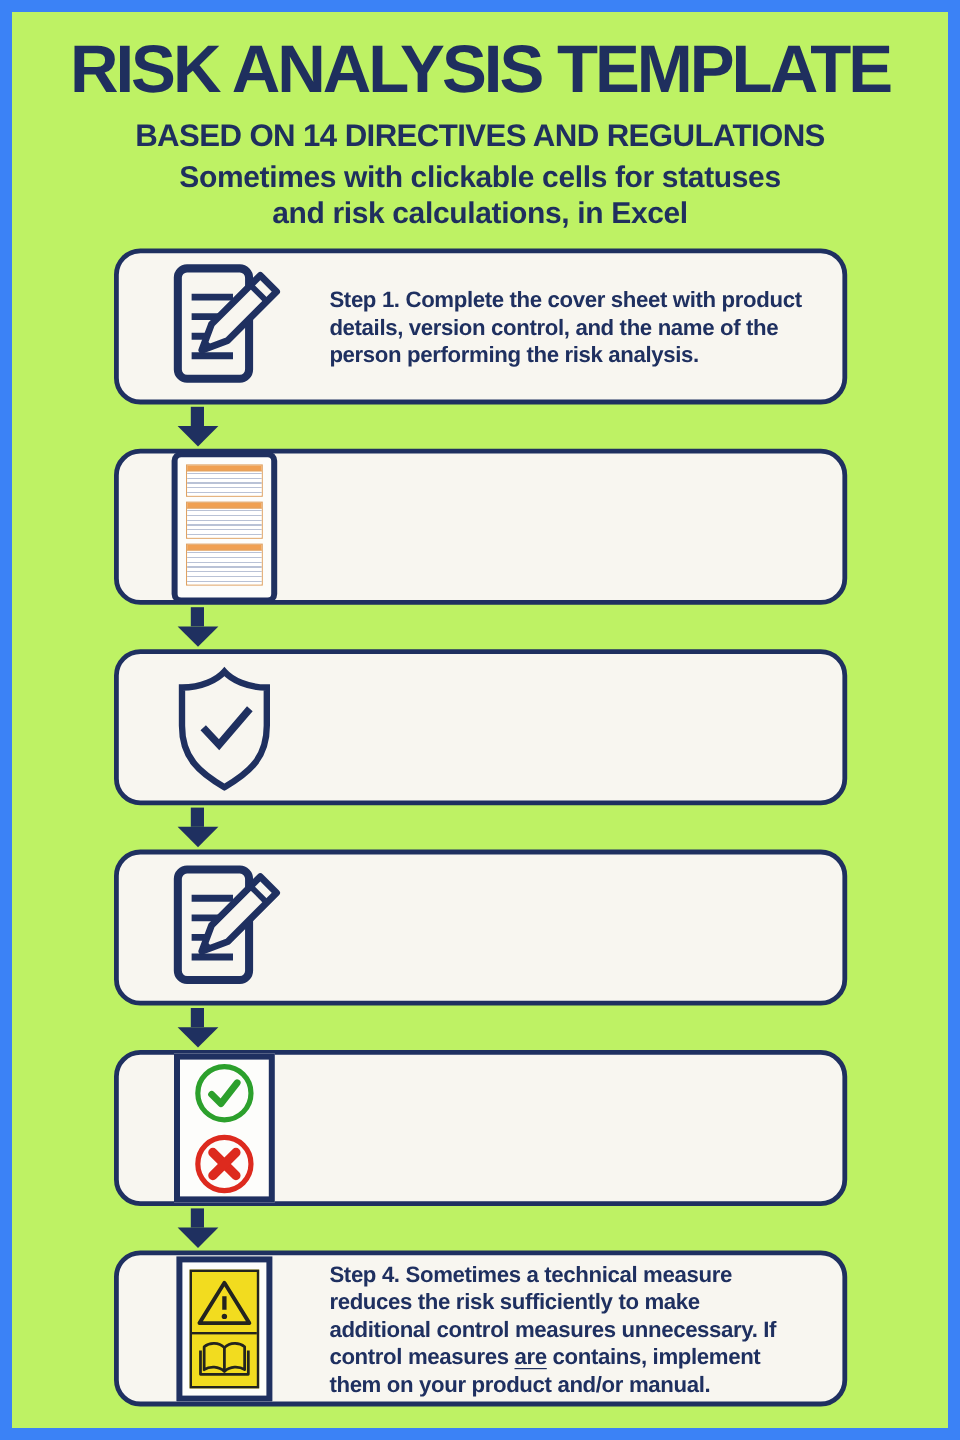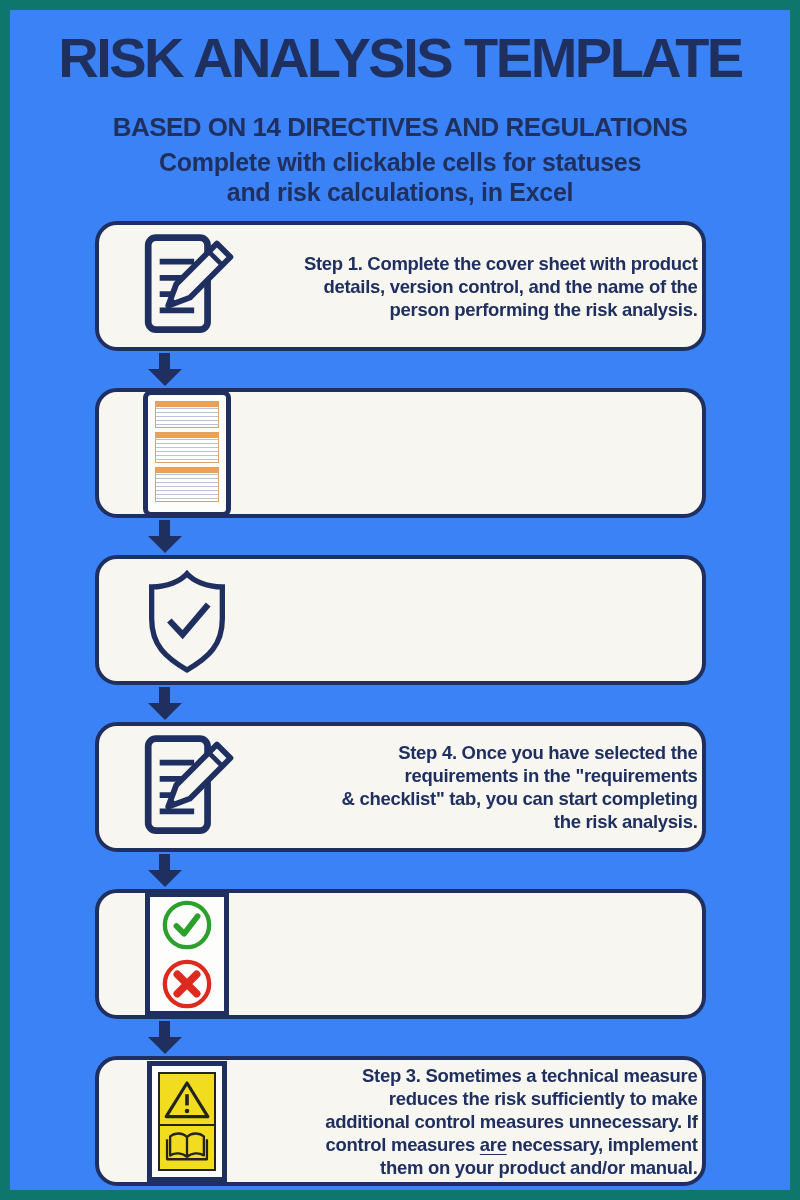--- a/index.html
+++ b/index.html
@@ -1,48 +1,48 @@
 <!DOCTYPE html>
 <html><head>
 <meta charset="utf-8">
 <style>
   * { margin: 0; padding: 0; box-sizing: border-box; }
   html, body { width: 800px; }
   body { font-family: "Liberation Sans", sans-serif; }
 
   .page {
     width: 800px; height: 1200px;
-    background: #3b82f6;
-    border: 10px solid #0f766e;
+    background: #bef264;
+    border: 10px solid #3b82f6;
     overflow: hidden;
   }
 
   .header { text-align: center; margin-top: 18px; color: #1F2F5E; }
   .title {
     font-size: 56px; font-weight: bold; letter-spacing: -2.5px;
     line-height: 60px; color: #1F2F5E;
   }
   .subtitle {
     font-size: 26px; font-weight: bold; letter-spacing: -0.5px;
-    margin-top: 24px; color: #1F2F5E;
+    margin-top: 10px; color: #1F2F5E;
   }
   .tagline {
     font-size: 25px; font-weight: bold; letter-spacing: -0.3px;
     margin-top: 4px; line-height: 30px; white-space: pre-line; color: #1F2F5E;
   }
 
   .steps { margin-top: 14px; }
 
   .step-box {
     width: 611px; height: 130px;
     margin: 0 auto;
     border: 4px solid #1F3060;
     border-radius: 22px;
     background: #F8F6F0;
-    display: flex; align-items: center; text-align: right;
+    display: flex; align-items: center;
   }
   .icon-cell {
     width: 176px; flex: none;
     display: flex; justify-content: center; align-items: center;
   }
   .text-cell {
     flex: 1;
     font-size: 18.5px; font-weight: bold; letter-spacing: -0.3px;
     line-height: 23px; color: #1F3060;
     white-space: pre-line;
@@ -106,21 +106,21 @@
   .warn-bottom { flex: 1; display: flex; align-items: center; justify-content: center; width: 100%; }
 </style>
 </head>
 <body>
 
 <div class="page">
 
   <div class="header">
     <div class="title">RISK ANALYSIS TEMPLATE</div>
     <div class="subtitle">BASED ON 14 DIRECTIVES AND REGULATIONS</div>
-    <div class="tagline">Complete with clickable cells for statuses
+    <div class="tagline">Sometimes with clickable cells for statuses
 and risk calculations, in Excel</div>
   </div>
 
   <div class="steps">
 
     <div class="step-box">
       <div class="icon-cell">
         <svg width="115" height="113" viewBox="0 0 120 118">
           <rect x="20" y="8" width="62" height="96" rx="8" fill="none" stroke="#1F3060" stroke-width="7"></rect>
           <g stroke="#1F3060" stroke-width="6">
@@ -200,24 +200,20 @@
             <line x1="32" y1="67" x2="68" y2="67"></line>
             <line x1="32" y1="84" x2="68" y2="84"></line>
           </g>
           <g transform="translate(96,24) rotate(45)">
             <path d="M-10,-4 L10,-4 L10,56 L0,78 L-10,56 Z" fill="#F8F6F0" stroke="#1F3060" stroke-width="6" stroke-linejoin="round"></path>
             <line x1="-10" y1="8" x2="10" y2="8" stroke="#1F3060" stroke-width="5"></line>
             <path d="M-4,69 L0,78 L4,69 Z" fill="#1F3060"></path>
           </g>
         </svg>
       </div>
-      <div class="text-cell">Step 4. Once you have selected the
-requirements in the "requirements
-&amp; checklist" tab, you can start completing
-the risk analysis.</div>
     </div>
 
     <div class="arrow-wrap">
       <div class="arrow">
         <div class="stem"></div>
           <div class="head"></div>
       </div>
     </div>
 
     <div class="step-box">
@@ -257,21 +253,21 @@
             <div class="warn-bottom">
               <svg width="46" height="34" viewBox="0 0 60 44">
                 <path d="M8,8 C14,3 24,3 30,9 C36,3 46,3 52,8 L52,33 C46,29 36,29 30,35 C24,29 14,29 8,33 Z" fill="none" stroke="#23241F" stroke-width="3" stroke-linejoin="round"></path>
                 <line x1="30" y1="9" x2="30" y2="35" stroke="#23241F" stroke-width="3"></line>
                 <path d="M4,12 L4,38 L56,38 L56,12" fill="none" stroke="#23241F" stroke-width="3" stroke-linejoin="round"></path>
               </svg>
             </div>
           </div>
         </div>
       </div>
-      <div class="text-cell"><span>Step 3. Sometimes a technical measure
+      <div class="text-cell"><span>Step 4. Sometimes a technical measure
 reduces the risk sufficiently to make
 additional control measures unnecessary. If
-control measures </span><u>are</u><span> necessary, implement
+control measures </span><u>are</u><span> contains, implement
 them on your product and/or manual.</span></div>
     </div>
 
   </div>
 </div>
 
 </body></html>

